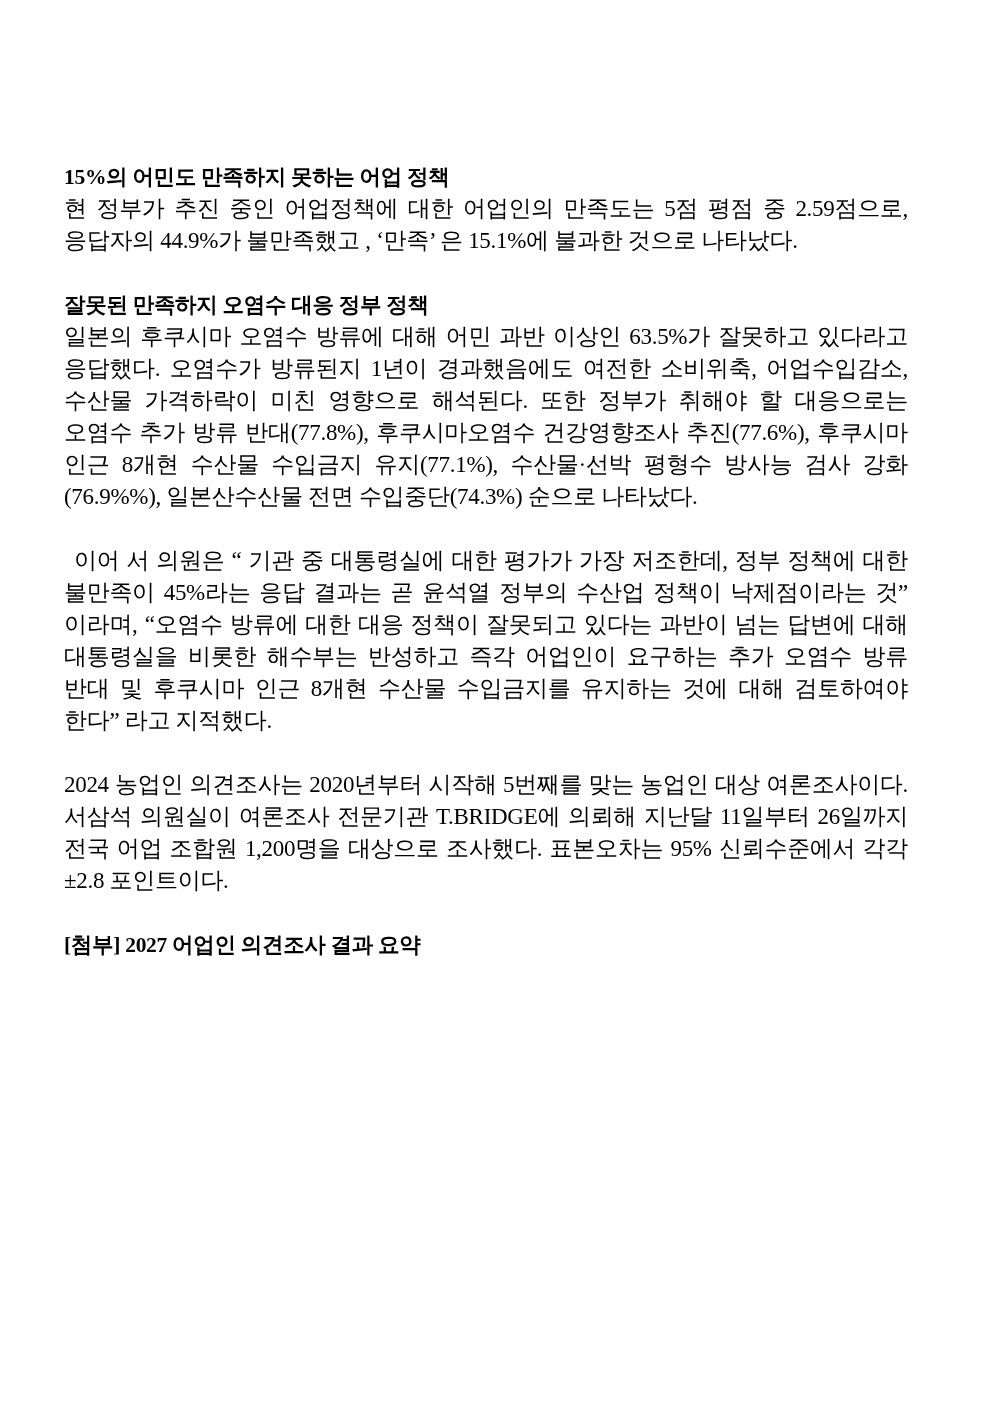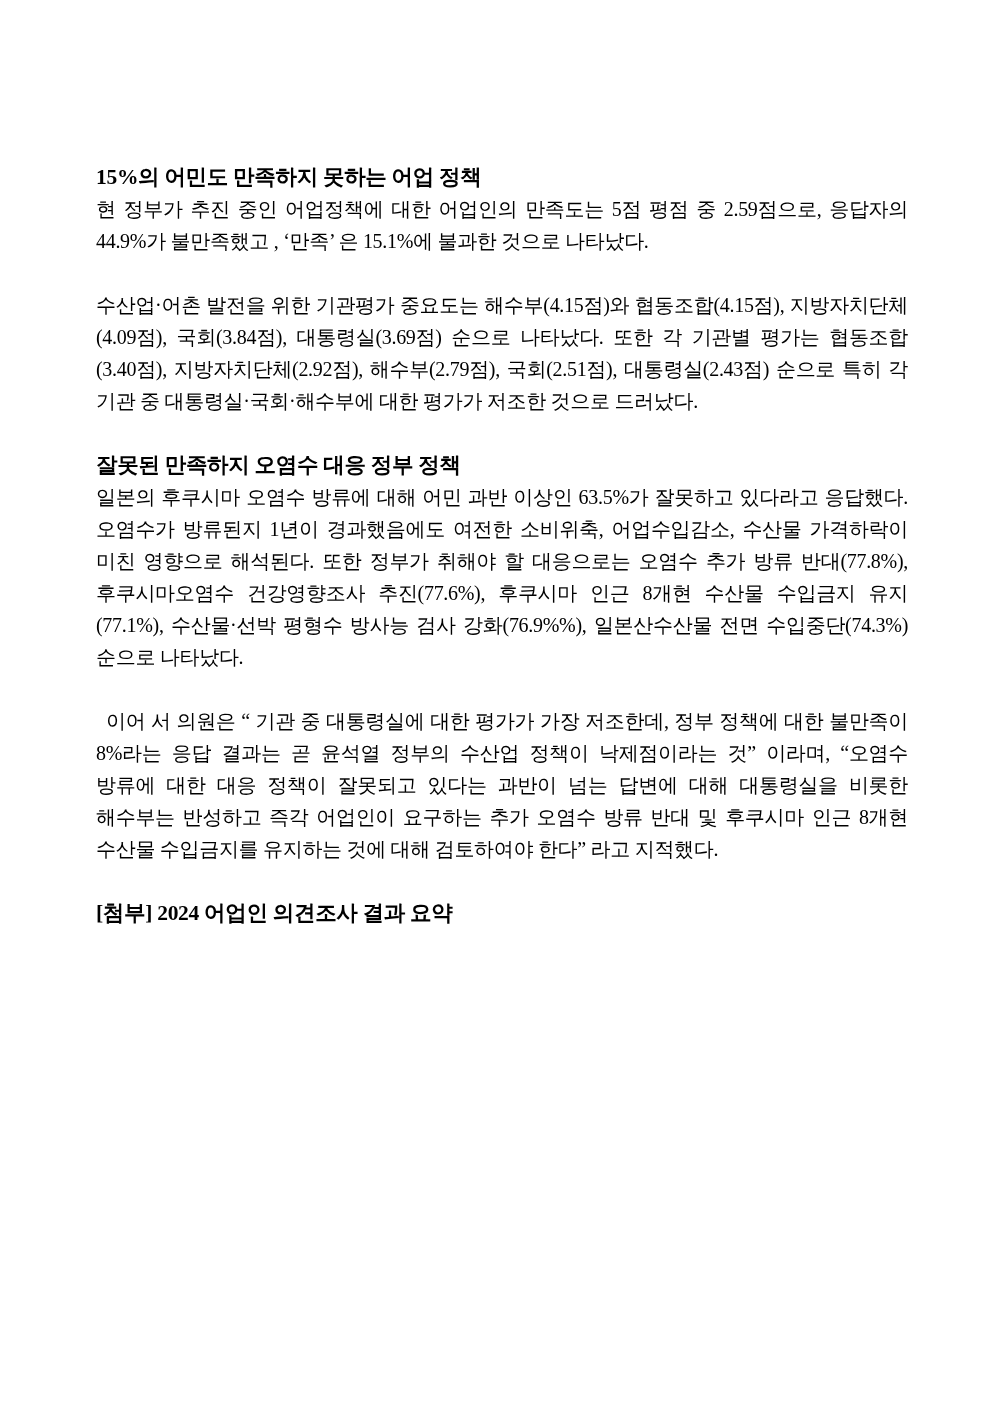--- a/index.html
+++ b/index.html
@@ -10,72 +10,74 @@
   body {
     width: 992px;
     height: 1403px;
     font-family: "Liberation Serif", "DejaVu Serif", serif;
     color: #000000;
   }
   .page {
     box-sizing: border-box;
     width: 992px;
     height: 1403px;
-    padding: 161px 84px 40px 96px;
+    padding: 161px 84px 40px 64px;
     background: #ffffff;
     overflow: hidden;
   }
   .doc-block {
     margin: 0 0 32px 0;
   }
   .doc-block:last-child {
     margin-bottom: 0;
   }
   .doc-heading {
     margin: 0;
     font-size: 21.5px;
     line-height: 32px;
     font-weight: 700;
     letter-spacing: -0.3px;
     text-align: left;
   }
   .doc-body {
     margin: 0;
-    font-size: 20px;
+    font-size: 23px;
     line-height: 32px;
     letter-spacing: -0.3px;
     text-align: justify;
     word-break: keep-all;
   }
   .indented {
     text-indent: 10px;
   }
 </style>
 </head>
 <body>
 
 <main class="page">
 
   <section class="doc-block">
     <h2 class="doc-heading">15%의 어민도 만족하지 못하는 어업 정책</h2>
     <p class="doc-body">현 정부가 추진 중인 어업정책에 대한 어업인의 만족도는 5점 평점 중 2.59점으로, 응답자의 44.9%가 불만족했고 , ‘만족’ 은 15.1%에 불과한 것으로 나타났다.</p>
   </section>
 
   <section class="doc-block">
-    <p class="doc-body">수산업·어촌 발전을 위한 기관평가 중요도는 해수부(4.15점)와 협동조합(4.15점), 지방자치단체(4.09점), 국회(3.84점), 대통령실(3.69점) 순으로 나타났다. 또한 각 기관별 평가는 협동조합(3.40점), 지방자치단체(2.92점), 해수부(2.79점), 국회(2.51점), 대통령실(2.43점) 순으로 특히 각 기관 중 대통령실·국회·해수부에 대한 평가가 저조한 것으로 드러났다.</p>
   </section>
 
   <section class="doc-block">
     <h2 class="doc-heading">잘못된 만족하지 오염수 대응 정부 정책</h2>
     <p class="doc-body">일본의 후쿠시마 오염수 방류에 대해 어민 과반 이상인 63.5%가 잘못하고 있다라고 응답했다. 오염수가 방류된지 1년이 경과했음에도 여전한 소비위축, 어업수입감소, 수산물 가격하락이 미친 영향으로 해석된다. 또한 정부가 취해야 할 대응으로는 오염수 추가 방류 반대(77.8%), 후쿠시마오염수 건강영향조사 추진(77.6%), 후쿠시마 인근 8개현 수산물 수입금지 유지(77.1%), 수산물·선박 평형수 방사능 검사 강화(76.9%%), 일본산수산물 전면 수입중단(74.3%) 순으로 나타났다.</p>
   </section>
 
 
   <section class="doc-block">
-    <p class="doc-body indented">이어 서 의원은 “ 기관 중 대통령실에 대한 평가가 가장 저조한데, 정부 정책에 대한 불만족이 8%라는 응답 결과는 곧 윤석열 정부의 수산업 정책이 낙제점이라는 것” 이라며, “오염수 방류에 대한 대응 정책이 잘못되고 있다는 과반이 넘는 답변에 대해 대통령실을 비롯한 해수부는 반성하고 즉각 어업인이 요구하는 추가 오염수 방류 반대 및 후쿠시마 인근 8개현 수산물 수입금지를 유지하는 것에 대해 검토하여야 한다” 라고 지적했다.</p>
+    <p class="doc-body indented">이어 서 의원은 “ 기관 중 대통령실에 대한 평가가 가장 저조한데, 정부 정책에 대한 불만족이 45%라는 응답 결과는 곧 윤석열 정부의 수산업 정책이 낙제점이라는 것” 이라며, “오염수 방류에 대한 대응 정책이 잘못되고 있다는 과반이 넘는 답변에 대해 대통령실을 비롯한 해수부는 반성하고 즉각 어업인이 요구하는 추가 오염수 방류 반대 및 후쿠시마 인근 8개현 수산물 수입금지를 유지하는 것에 대해 검토하여야 한다” 라고 지적했다.</p>
   </section>
 
+  <section class="doc-block">
+    <p class="doc-body">2024 농업인 의견조사는 2020년부터 시작해 5번째를 맞는 농업인 대상 여론조사이다. 서삼석 의원실이 여론조사 전문기관 T.BRIDGE에 의뢰해 지난달 11일부터 26일까지 전국 어업 조합원 1,200명을 대상으로 조사했다. 표본오차는 95% 신뢰수준에서 각각 ±2.8 포인트이다.</p>
+  </section>
 
   <section class="doc-block">
-    <h2 class="doc-heading">[첨부] 2024 어업인 의견조사 결과 요약</h2>
+    <h2 class="doc-heading">[첨부] 2027 어업인 의견조사 결과 요약</h2>
   </section>
 
 </main>
 
 </body></html>

